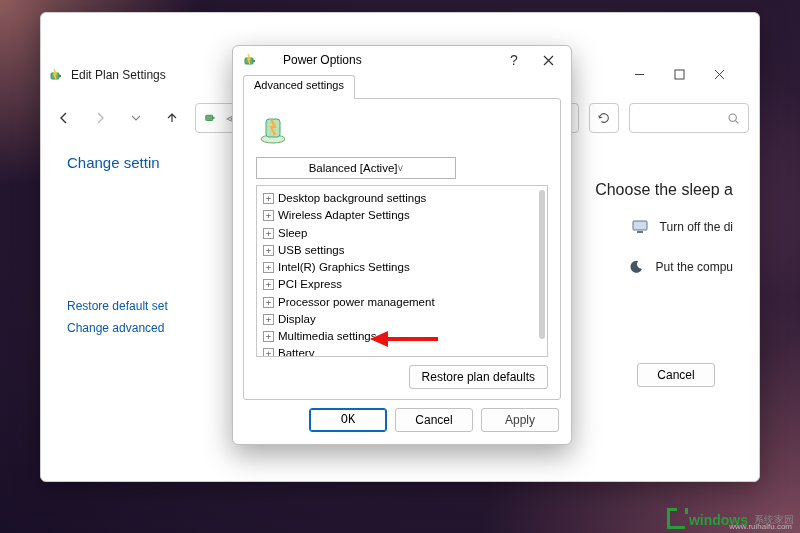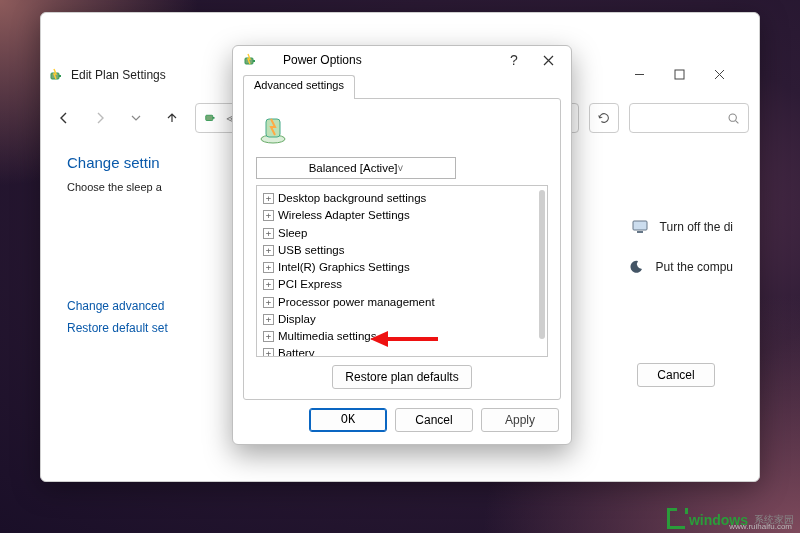--- a/index.html
+++ b/index.html
@@ -27,21 +27,21 @@
 .navbtn { width: 26px; height: 26px; display:flex; align-items:center; justify-content:center; color:#555;}
 .addr { flex:1; height: 30px; border:1px solid #ccc; border-radius:4px; display:flex;
   align-items:center; padding: 0 8px; font-size: 12px; gap:6px; color:#333; }
 .refresh { width: 30px; height: 30px; border:1px solid #ccc; border-radius:4px;
   display:flex; align-items:center; justify-content:center; color:#555;}
 .searchbox { width: 120px; height: 30px; border:1px solid #ccc; border-radius:4px;
   display:flex; align-items:center; justify-content:flex-end; padding:0 8px; color:#777;}
 
 .content { padding: 14px 26px; font-size: 12px; color:#222; }
 .content h2 { color:#0959aa; font-size: 15px; font-weight: normal; margin-bottom:10px; }
-.content .desc { font-size: 11px; margin-bottom: 26px; }
+.content .desc { font-size: 16px; margin-bottom: 20px; text-align: right; }
 .row { display:flex; align-items:center; gap:12px; margin: 4px 0 24px; justify-content: flex-end; }
 .link { color:#0959aa; font-size:12px; margin-top: 8px; display:block; }
 
 .cancel-parent { position:absolute; right: 44px; bottom: 94px; }
 .btn { min-width: 78px; height: 24px; font-size:12px; background:#fdfdfd;
   border:1px solid #c1c1c1; border-radius:3px; padding: 0 12px; }
 
 
 .dlg { position:absolute; top: 45px; left: 232px; width: 340px; height: 400px;
   background:#fff; border:1px solid #bfbfbf; border-radius:6px;
@@ -75,21 +75,21 @@
 .expander { width:11px; height:11px; border:1px solid #9a9a9a;
   display:inline-flex; align-items:center; justify-content:center;
   font-size:9px; line-height:1; color:#666; font-family:monospace; }
 .vscroll { position:absolute; right:2px; top:2px; bottom:2px; width:6px; }
 .vscroll .thumb { position:absolute; top:2px; width:100%; height:90%;
   background:#cfcfcf; border-radius:3px; }
 
 .arrow { position:absolute; left:370px; top:329px; pointer-events:none; z-index:5;}
 .arrow svg { display:block; }
 
-.restore { display:flex; justify-content:center; margin-top:8px; }
+.restore { display:flex; justify-content:flex-end; margin-top:8px; }
 .btnrow { display:flex; gap:8px; justify-content:flex-end;
   padding: 8px 12px 12px; }
 .btn.primary { border-color:#0a66c2; box-shadow: inset 0 0 0 1px #0a66c2; font-family: Liberation Mono, monospace; }
 .btn.disabled { color:#404040; }
 
 
 .watermark { position:absolute; right:6px; bottom:4px; display:flex;
   align-items:center; gap:4px; font-size:14px; font-weight:bold; color:#2a9c3a;}
 .watermark .sq { width:18px; height:18px; border:3px solid #2a9c3a;
   border-right: none; border-top:none; position:relative; }
@@ -198,22 +198,22 @@
 
     <div class="row">
       <span class="moon-ico">
         <svg width="16" height="16" viewBox="0 0 16 16">
           <path d="M10 2 A6 6 0 1 0 14 10 A5 5 0 0 1 10 2Z" fill="#456"></path>
         </svg>
       </span>
       <span>Put the compu</span>
     </div>
 
+    <a class="link">Restore default set</a>
     <a class="link">Change advanced</a>
-    <a class="link">Restore default set</a>
   </div>
 
   <button class="btn cancel-parent">Cancel</button>
 </div>
 
 <div class="dlg">
   <div class="dlg-title">
     <span class="ico plug-icon">
       <svg width="16" height="16" viewBox="0 0 16 16">
         <rect x="2" y="6" width="8" height="6" rx="1" fill="#7a7" stroke="#395"></rect>

